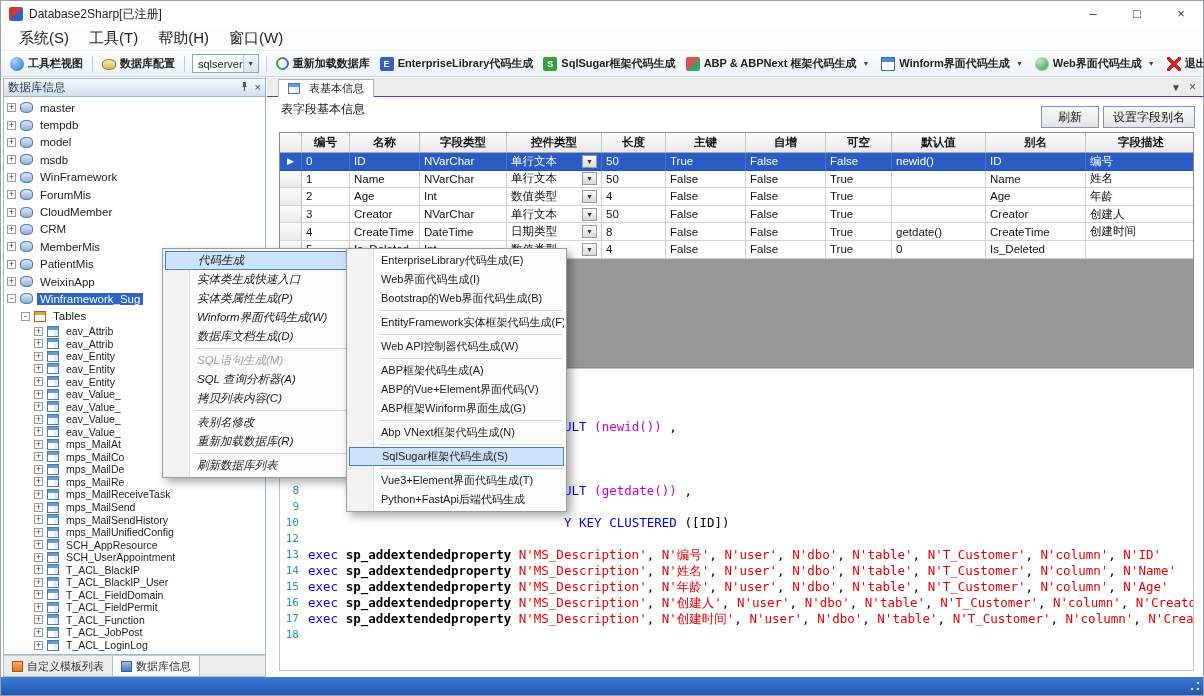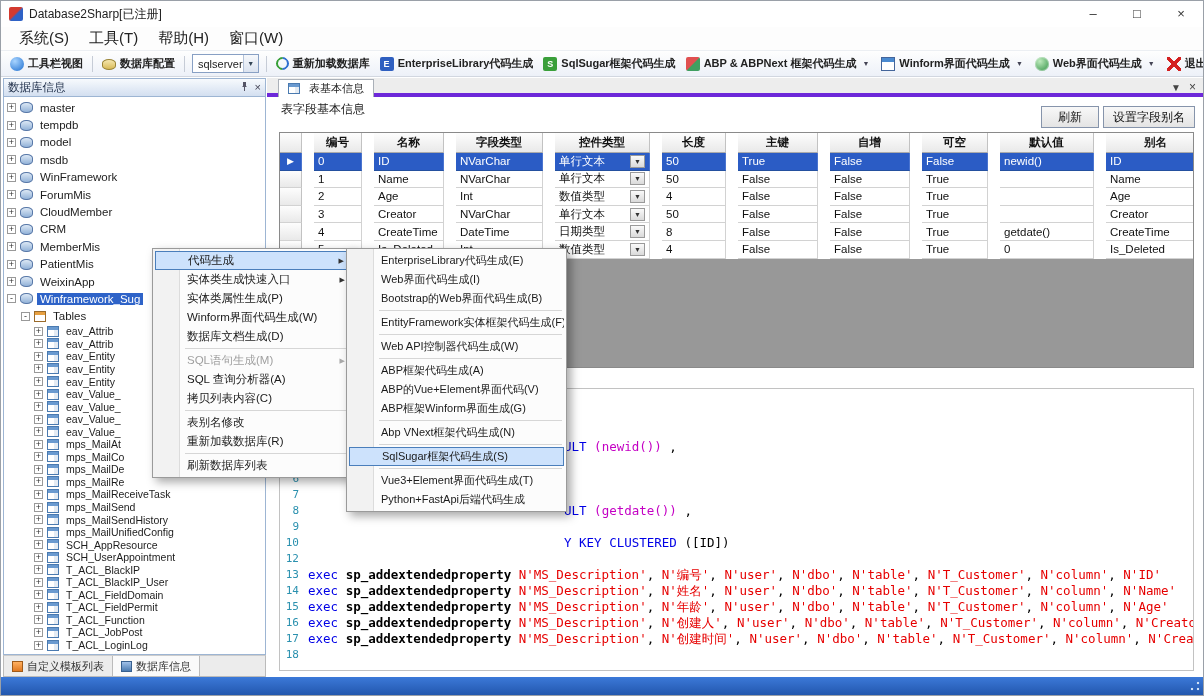--- a/index.html
+++ b/index.html
@@ -58,57 +58,57 @@
   .tlabel.sel{background:#2e63c8;color:#fff;}
   .side-tabs{height:22px;flex:none;display:flex;align-items:stretch;background:#ececec;border:1px solid #bbb;border-top:1px solid #ccc;}
   .stab{display:flex;align-items:center;gap:4px;padding:0 8px;font-size:11px;color:#333;}
   .stab.active{background:#fafafa;border-left:1px solid #bbb;border-right:1px solid #bbb;}
   .sticon{width:11px;height:11px;flex:none;}
   .sticon.orange{background:linear-gradient(#ffb060,#e07820);border:1px solid #a05a18;}
   .sticon.blue{background:linear-gradient(#9fc0e8,#4a7ab0);border:1px solid #38608f;}
 
   
   .main{position:absolute;left:266px;right:0;top:77px;bottom:18px;background:#fff;}
-  .tabstrip{position:absolute;top:0;left:0;right:0;height:19px;background:#ededed;border-bottom:4px solid #6d28d9;}
+  .tabstrip{position:absolute;top:0;left:0;right:0;height:19px;background:#ededed;border-bottom:1px solid #6d28d9;}
   .doctab{position:absolute;left:11px;top:1px;height:18px;background:#fff;border:1px solid #aab0b8;border-bottom:none;display:flex;align-items:center;gap:5px;padding:0 9px;font-size:11px;color:#222;}
   .strip-btn{position:absolute;top:2px;font-size:10px;color:#444;line-height:15px;}
   #strip-dd{right:22px;}
   #strip-x{right:7px;font-size:12px;}
   .panel-body{position:absolute;top:19px;left:0;right:0;bottom:0;background:#fff;}
   .section-title{position:absolute;left:14px;top:4px;font-size:12px;color:#1a1a1a;}
   .btn{position:absolute;height:22px;background:linear-gradient(#f8f8f8,#e4e4e4);border:1px solid #8694ab;text-align:center;font-size:12px;line-height:20px;color:#111;}
   #btn-refresh{top:9px;right:104px;width:58px;}
   #btn-alias{top:9px;right:8px;width:92px;}
 
   
   .grid{position:absolute;left:12px;right:9px;top:35px;height:236px;background:#989898;border:1px solid #8a8a8a;overflow:hidden;}
-  .grow{display:flex;height:17.6px;background:#fff;gap:12px;}
+  .grow{display:flex;height:17.6px;background:#fff;}
   .grow.ghead{height:20px;}
   .gcell{flex:none;border-right:1px solid #d2d2d2;border-bottom:1px solid #d2d2d2;padding:2px 4px;font-size:11.5px;overflow:hidden;white-space:nowrap;display:flex;align-items:center;}
   .ghead .gcell{background:linear-gradient(#fdfdfd,#e9e9e9);font-weight:bold;border-right:1px solid #c2c2c2;border-bottom:1px solid #ababab;justify-content:center;}
   .gind{background:linear-gradient(#fdfdfd,#e9e9e9);border-right:1px solid #c2c2c2;justify-content:center;color:#333;font-size:9px;}
   .gsel .gcell{background:#2b5cc5;color:#fff;border-right:1px solid #4a74cf;border-bottom:1px solid #24509f;}
   .gsel .gind{background:#2b5cc5;color:#fff;}
   .ddcell{justify-content:space-between;}
   .ddbtn{flex:none;width:15px;height:13px;background:linear-gradient(#fafafa,#dadada);border:1px solid #9a9a9a;color:#333;font-size:7px;display:flex;align-items:center;justify-content:center;margin-left:3px;}
 
   
-  .sql{position:absolute;left:12px;right:9px;top:271px;bottom:6px;background:#fff;border:1px solid #c2c2c2;overflow:hidden;font-family:"DejaVu Sans Mono","Liberation Mono",monospace;font-size:12.5px;padding-top:2px;margin-top:20px;}
+  .sql{position:absolute;left:12px;right:9px;top:271px;bottom:6px;background:#fff;border:1px solid #c2c2c2;overflow:hidden;font-family:"DejaVu Sans Mono","Liberation Mono",monospace;font-size:12.5px;padding-top:2px;}
   .sqlline{display:flex;height:16px;line-height:16px;white-space:pre;}
   .ln{flex:none;width:28px;text-align:right;padding-right:9px;color:#2b91af;font-size:11px;}
   .lcode{flex:1;overflow:hidden;}
   .tok-k{color:#0000e6;}
   .tok-s{color:#e60000;}
   .tok-f{color:#c400c4;}
   .tok-b{color:#000;font-weight:bold;}
   .tok-p{color:#000;}
 
   
   .menu{position:absolute;border:1px solid #9a9a9a;box-shadow:4px 4px 9px rgba(0,0,0,.35);padding:2px;z-index:50;background:linear-gradient(to right,#f2f2f2 0,#f2f2f2 26px,#dcdcdc 26px,#dcdcdc 27px,#fcfcfc 27px);}
-  #context-menu{left:151px;top:247px;width:201px;font-size:11.5px;}
+  #context-menu{left:161px;top:247px;width:201px;font-size:11.5px;font-style:italic;}
   #sub-menu{left:345px;top:247px;width:221px;font-size:11px;z-index:51;}
   .menuitem{position:relative;height:19px;line-height:19px;padding-left:32px;padding-right:16px;color:#1a1a1a;white-space:nowrap;overflow:hidden;}
   .menuitem.msel{background:#cde2fc;border:1px solid #4a7ebb;line-height:17px;}
   .menuitem.mdis{color:#9f9f9f;}
   .marrow{position:absolute;right:5px;top:0;font-size:7px;color:#333;}
   .mdis .marrow{color:#aaa;}
   .msep{height:1px;background:#d6d6d6;margin:2px 2px 2px 30px;}
 
   
   .statusbar{position:absolute;left:0;right:0;bottom:0;height:18px;background:linear-gradient(#3c79d8,#2257ae);}

